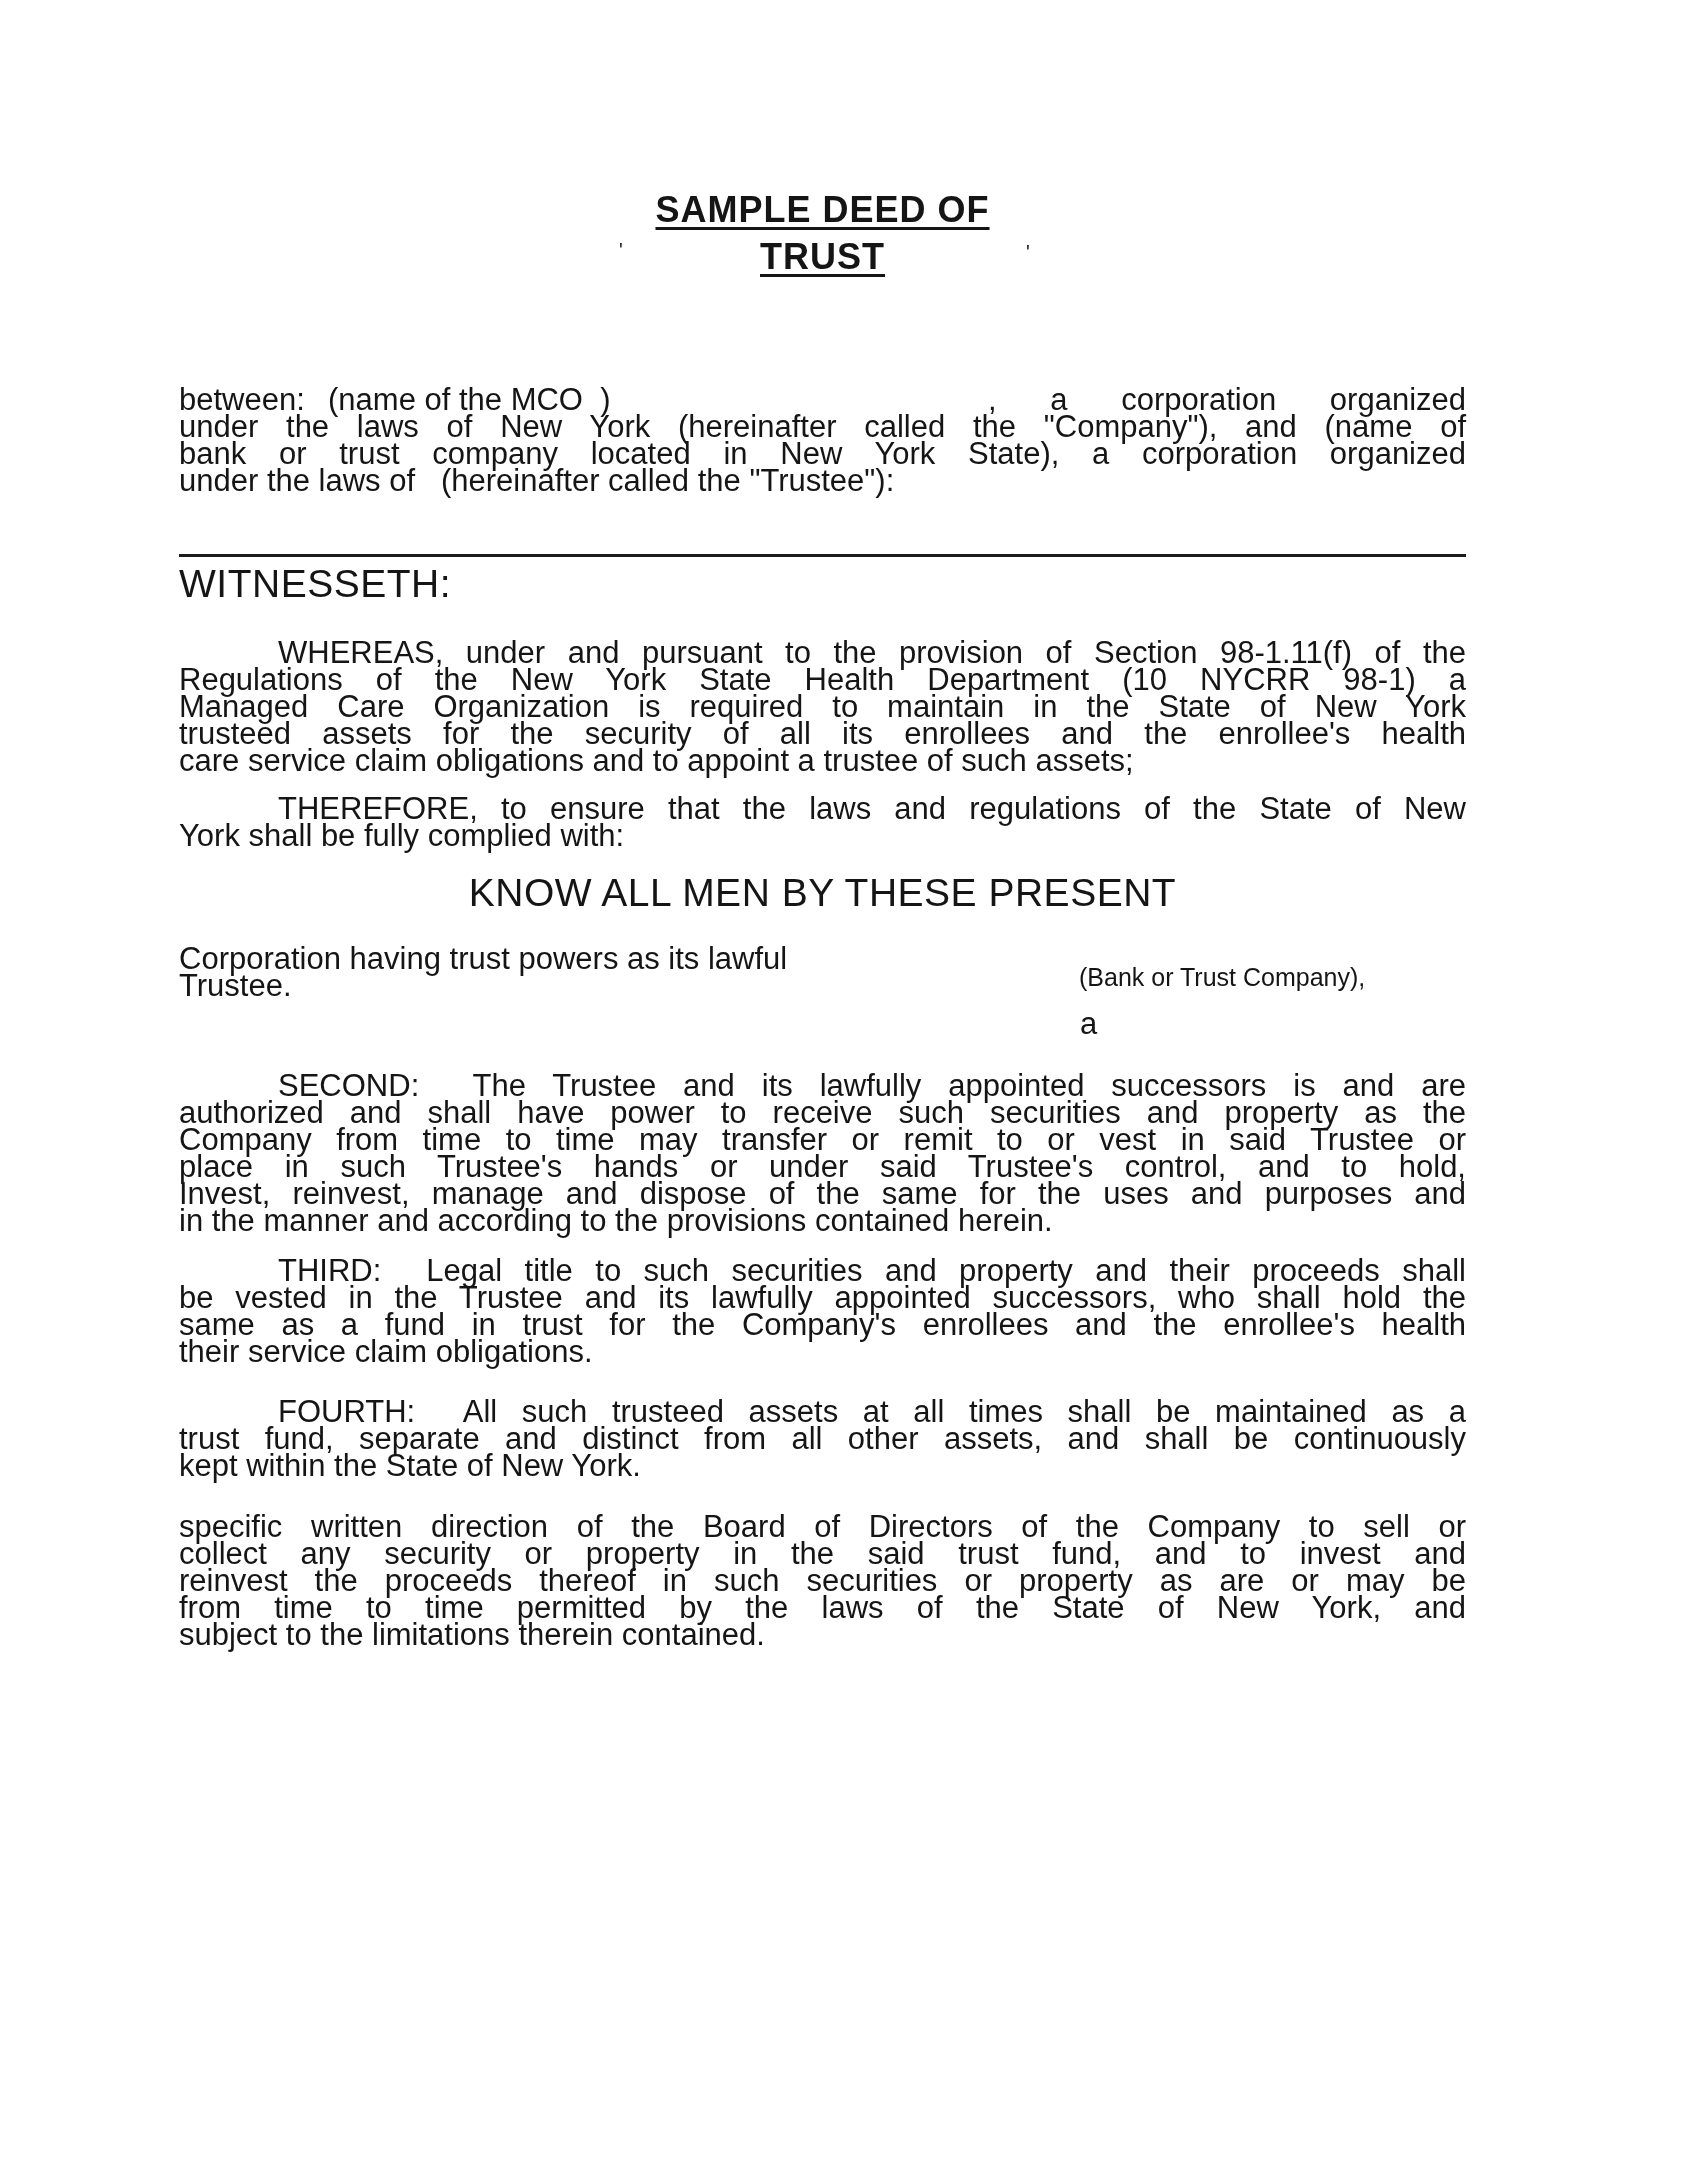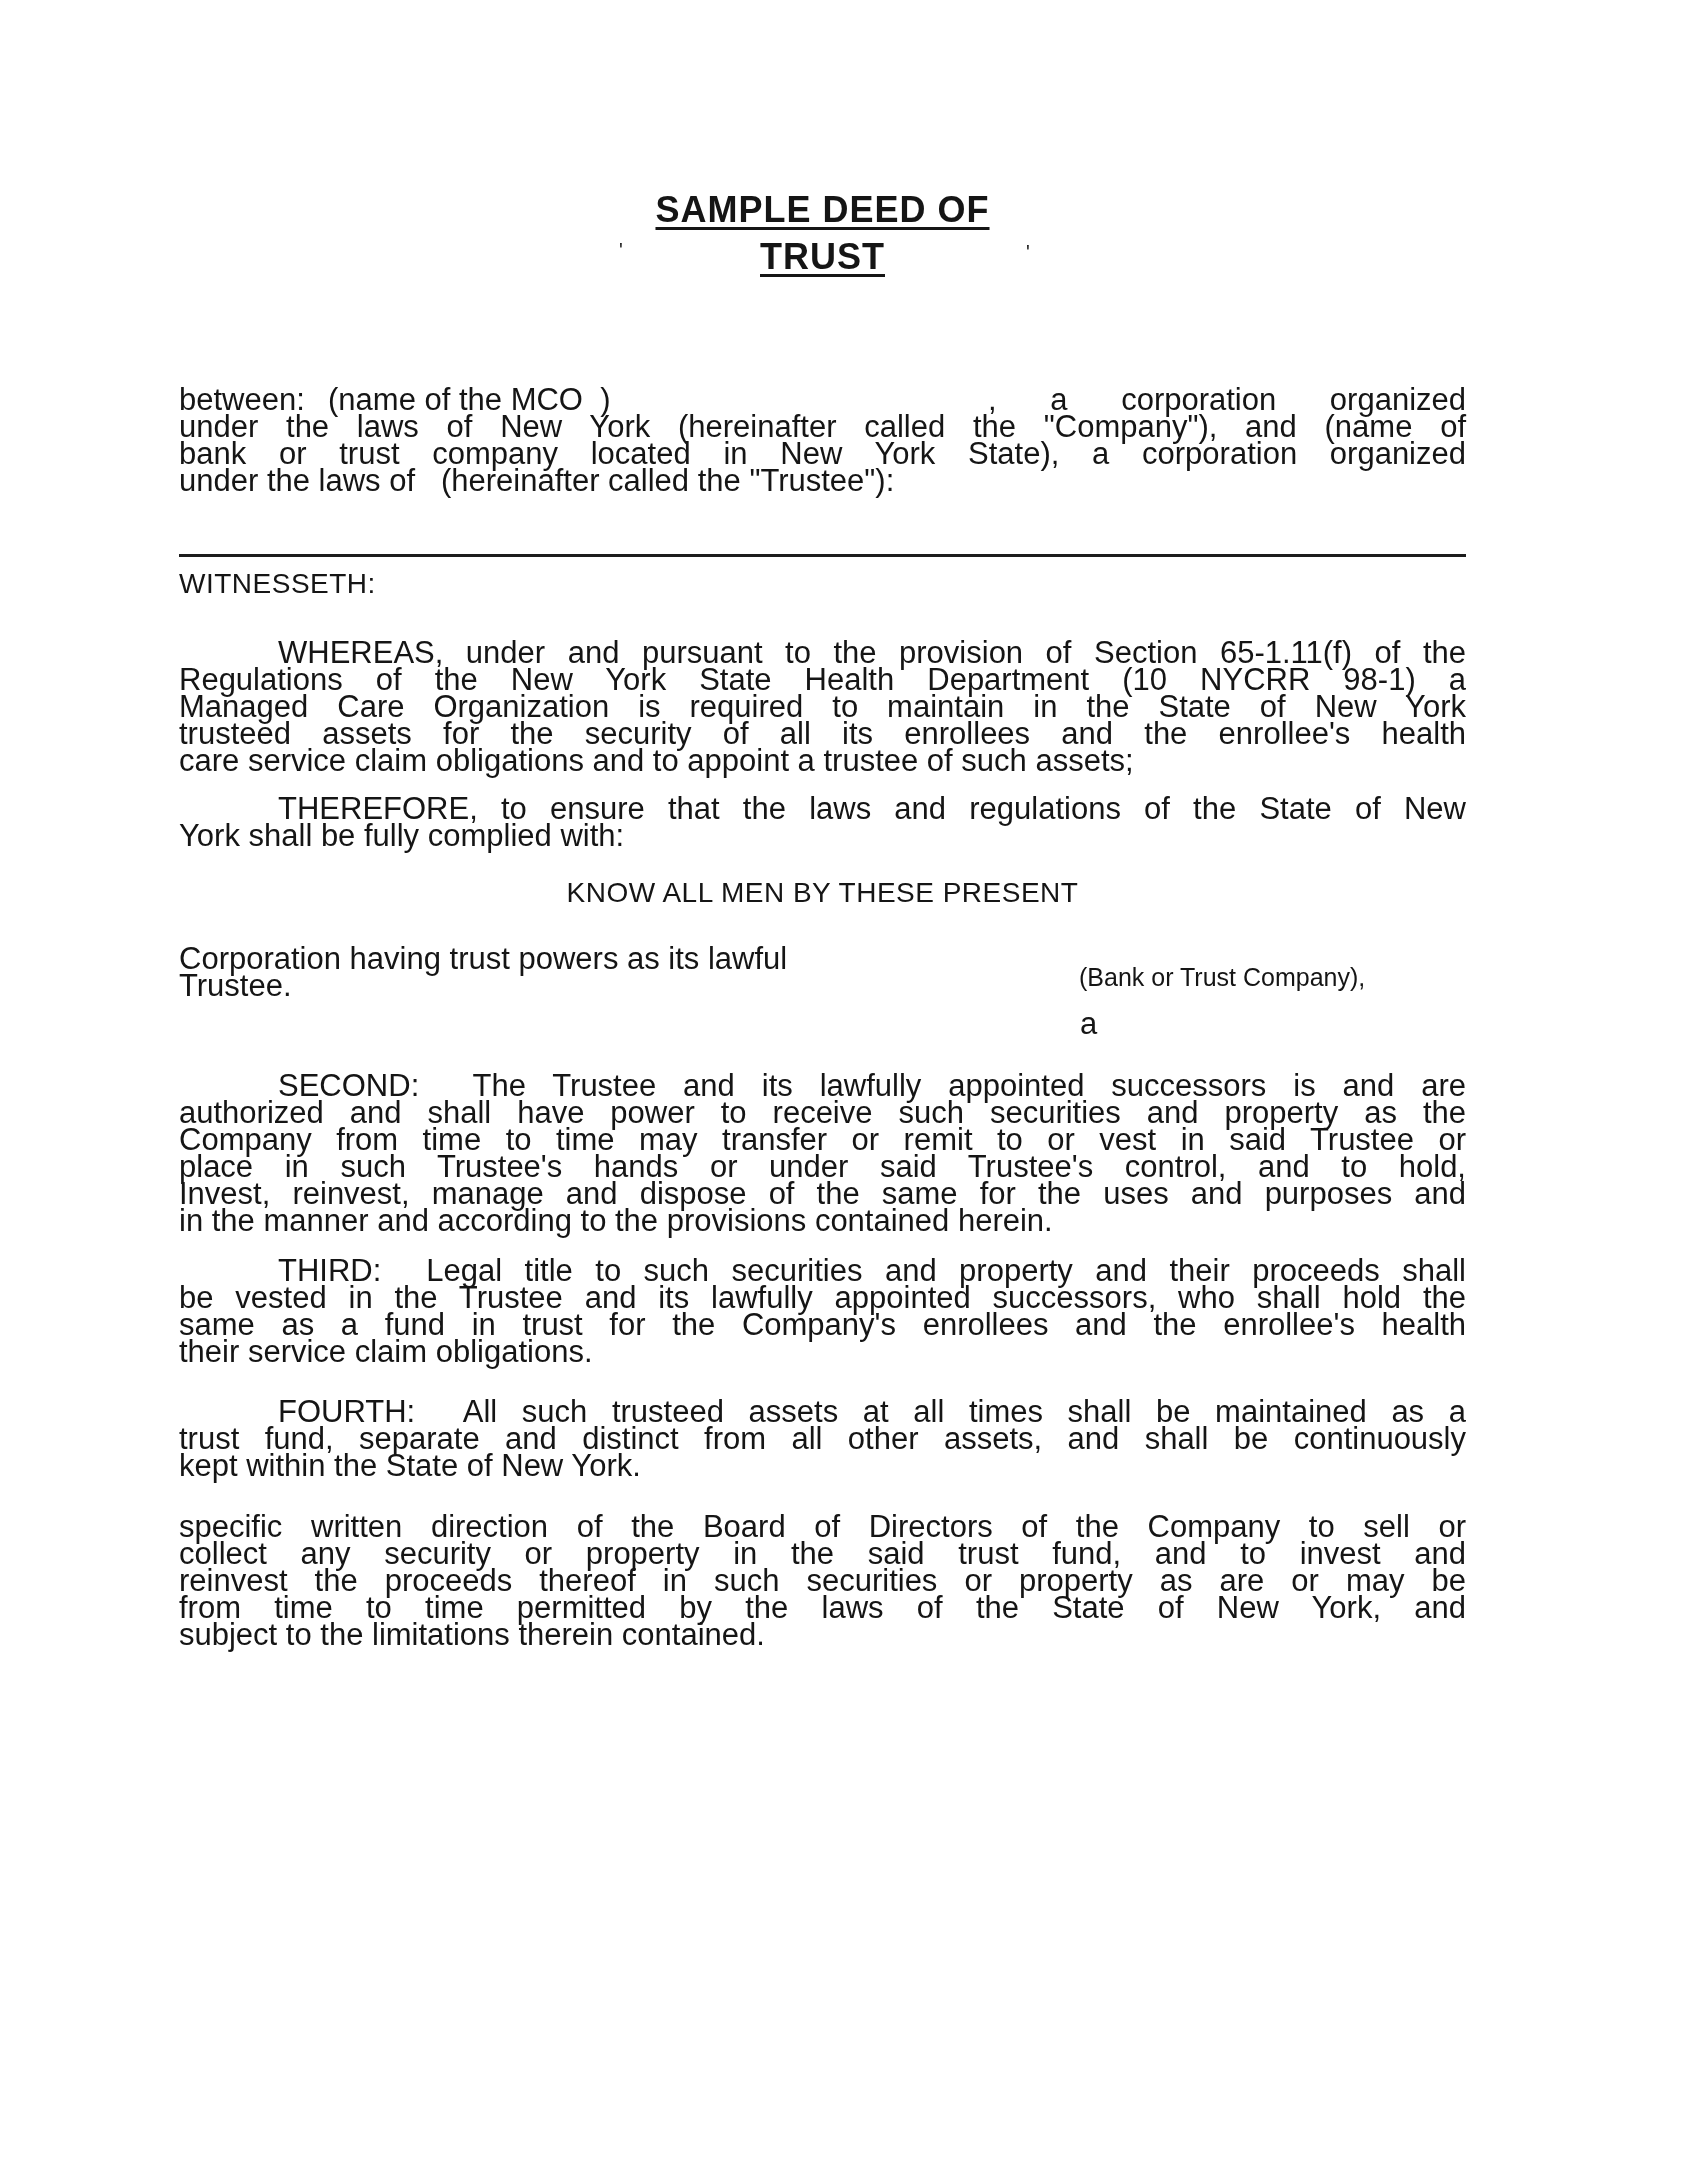--- a/index.html
+++ b/index.html
@@ -35,21 +35,21 @@
     white-space:normal;
     text-align:justify;
     text-align-last:justify;
   }
   .ind { padding-left:99px; }   
   .mark { font-size:20px; color:#1a1a1a; }
   #rule {
     top:554px; left:179px; width:1287px; height:3px;
     background:#1c1c1c;
   }
-  .heading { font-size:28px; letter-spacing:0.5px; }
+  .heading { font-size:39px; letter-spacing:0.5px; }
   
   .pos { position:absolute; top:0; }
   
   #first-right-1 { position:absolute; left:900px; top:18px; font-size:25px; white-space:nowrap; }
   #first-right-2 { position:absolute; left:901px; top:61px; font-size:31px; }
   .wide-words { word-spacing:45px; position:absolute; right:0; top:0; }
 </style>
 </head>
 <body>
 
@@ -71,21 +71,21 @@
     <div class="ln jl">under the laws of New York (hereinafter called the "Company"), and (name of</div>
     <div class="ln jl">bank or trust company located in New York State), a corporation organized</div>
     <div class="ln">under the laws of&nbsp;&nbsp; (hereinafter called the "Trustee"):</div>
   </div>
 
   <div id="rule" class="abs"></div>
 
   <div class="col heading ln" style="top:570px;">WITNESSETH:</div>
 
   <div class="col" style="top:639px;">
-    <div class="ln jl ind">WHEREAS, under and pursuant to the provision of Section 65-1.11(f) of the</div>
+    <div class="ln jl ind">WHEREAS, under and pursuant to the provision of Section 98-1.11(f) of the</div>
     <div class="ln jl">Regulations of the New York State Health Department (10 NYCRR 98-1) a</div>
     <div class="ln jl">Managed Care Organization is required to maintain in the State of New York</div>
     <div class="ln jl">trusteed assets for the security of all its enrollees and the enrollee's health</div>
     <div class="ln">care service claim obligations and to appoint a trustee of such assets;</div>
   </div>
 
   <div class="col" style="top:795px;">
     <div class="ln jl ind">THEREFORE, to ensure that the laws and regulations of the State of New</div>
     <div class="ln">York shall be fully complied with:</div>
   </div>

